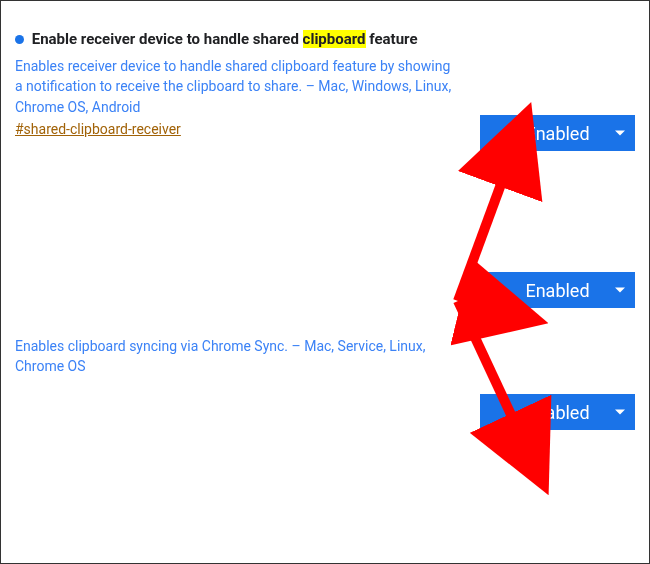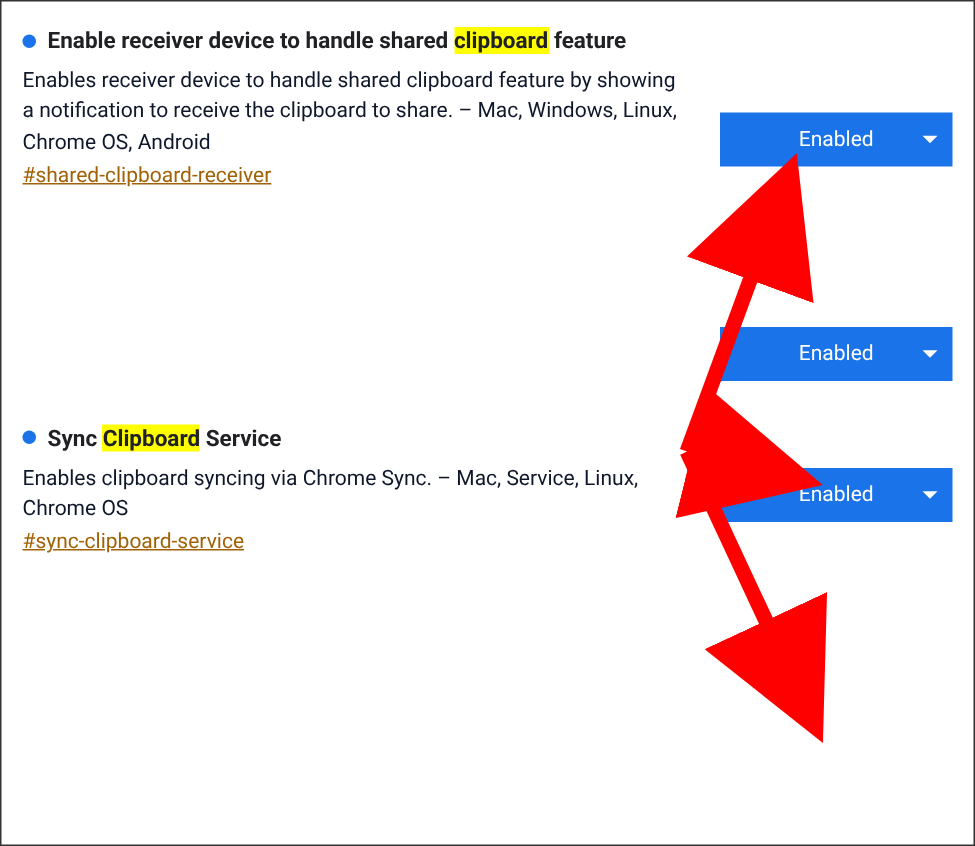--- a/index.html
+++ b/index.html
@@ -6,21 +6,21 @@
   body {
     margin: 0;
     padding: 0;
     font-family: -apple-system, BlinkMacSystemFont, 'Segoe UI', Roboto, Arial, sans-serif;
     background: #fff;
   }
   .frame {
     width: 650px;
     height: 564px;
     border: 1px solid #333;
-    padding: 16px 14px;
+    padding: 28px 14px;
     position: relative;
     overflow: hidden;
   }
   .flag-row {
     display: flex;
     align-items: flex-start;
     margin-bottom: 28px;
   }
   .flag-text {
     flex: 1 1 auto;
@@ -42,21 +42,21 @@
     vertical-align: middle;
     margin-right: 4px;
     position: relative;
     top:-1px;
   }
   .hl {
     background: #ffff00;
   }
   .flag-desc {
     font-size: 14px;
-    color: #0f172a;
+    color: #3b82f6;
     line-height: 1.45;
     margin-bottom: 4px;
   }
   .flag-hash {
     font-size: 14px;
     color: #a16207;
     text-decoration: underline;
   }
   .flag-control {
     flex: 0 0 155px;
@@ -65,23 +65,24 @@
   .flag-row.second .flag-control { padding-top: 65px; }
   .flag-row.third .flag-control { padding-top: 30px; }
   .select-box {
     background: #1a73e8;
     color: #fff;
     height: 36px;
     width: 155px;
     display: flex;
     align-items: center;
     justify-content: center;
-    font-size: 14px;
+    font-size: 18px;
     position: relative;
     cursor: pointer;
+    margin-top: 28px;
   }
   .select-box .caret {
     position: absolute;
     right: 10px;
     top: 50%;
     transform: translateY(-50%);
     width: 0; height: 0;
     border-left: 5px solid transparent;
     border-right: 5px solid transparent;
     border-top: 5px solid #fff;
@@ -120,26 +121,21 @@
     <div class="flag-control">
       <div class="select-box">
         <span>Enabled</span>
         <span class="caret"></span>
       </div>
     </div>
   </div>
 
   <div class="flag-row third">
     <div class="flag-text">
-      <div class="flag-title">
-        <span class="dot"></span>
-        <span>Sync </span><span class="hl">Clipboard</span><span> Service</span>
-      </div>
       <div class="flag-desc">Enables clipboard syncing via Chrome Sync. – Mac, Service, Linux, Chrome OS</div>
-      <div class="flag-hash">#sync-clipboard-service</div>
     </div>
     <div class="flag-control">
       <div class="select-box">
         <span>Enabled</span>
         <span class="caret"></span>
       </div>
     </div>
   </div>
 
   <svg class="arrows" width="650" height="564">

